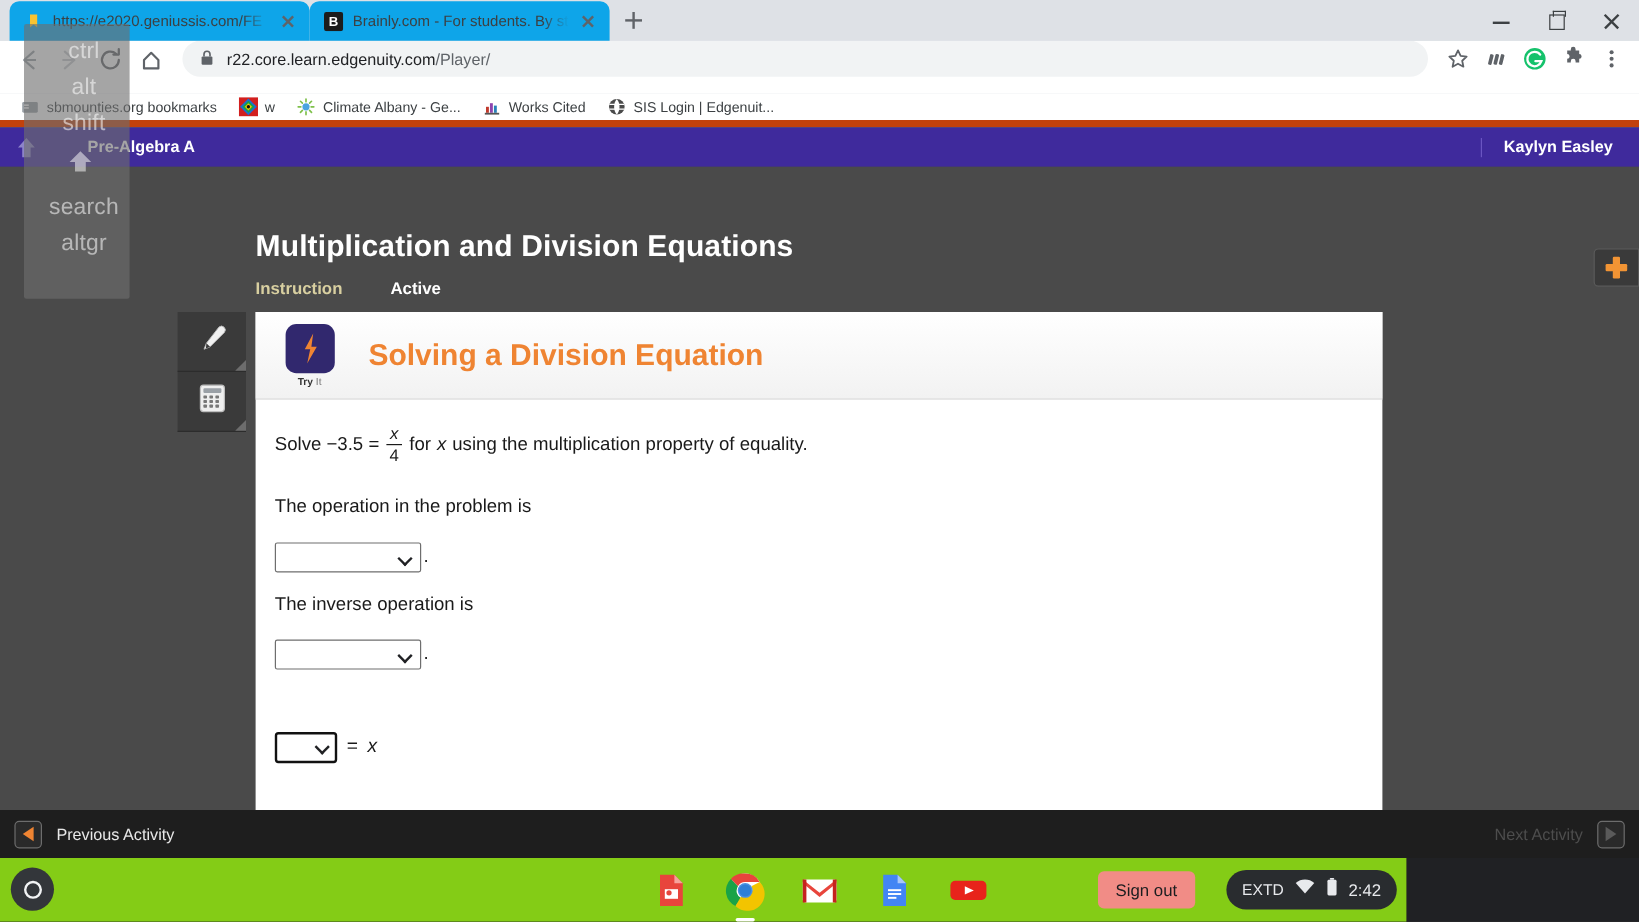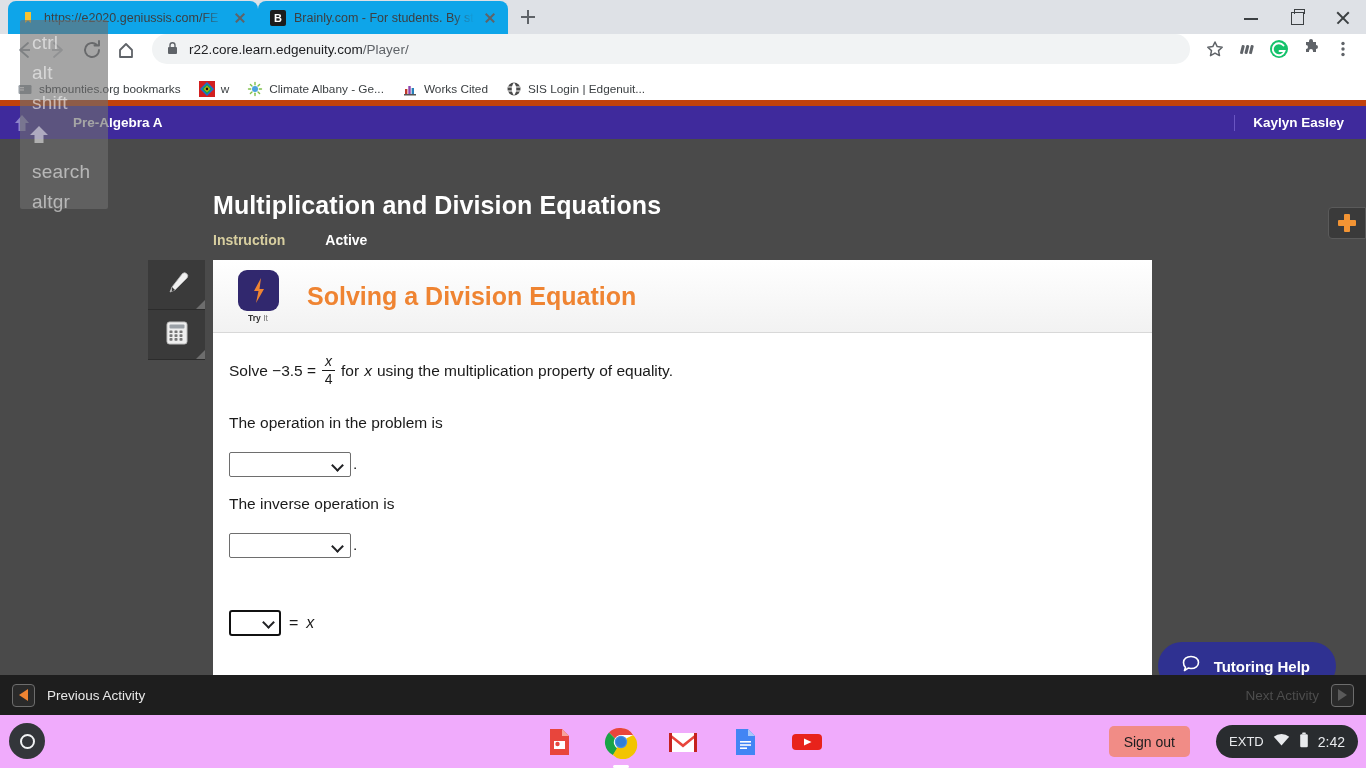--- a/index.html
+++ b/index.html
@@ -127,39 +127,39 @@
                  display:flex; align-items:center; justify-content:space-between; padding:0 12px;margin-top:20px; }
   .act-left, .act-right { display:flex; align-items:center; gap:12px; }
   .act-label { font-size:13.5px; color:#e8e8e8; }
   .act-label.disabled { color:#4d4d4d; }
   .act-btn { width:23px; height:23px; border:1px solid #6d6d6d; border-radius:4px; background:#2a2a2a;
              display:flex; align-items:center; justify-content:center; }
   .tri-left { width:0;height:0;border-style:solid;border-width:6px 9px 6px 0; border-color:transparent #ef8432 transparent transparent; }
   .tri-right{ width:0;height:0;border-style:solid;border-width:6px 0 6px 9px; border-color:transparent transparent transparent #5a5a5a; }
 
   
-  .shelf { position:absolute; left:0; bottom:0; width:1366px; height:53px; background:#f0abfc; }
+  .shelf { position:absolute; left:0; bottom:0; width:1172px; height:53px; background:#84cc16; }
   .launcher { position:absolute; left:9px; top:8px; width:36px; height:36px; border-radius:50%; background:#33363a;
               display:flex; align-items:center; justify-content:center; }
   .launcher-ring { width:15px; height:15px; border-radius:50%; border:2.5px solid #f1f3f4; }
   .shelf-apps { position:absolute; left:0; top:0; width:1366px; height:53px; display:flex; align-items:center;
                 justify-content:center; gap:28px; }
   .app { width:34px; height:34px; position:relative; }
   .app.running::after { content:""; position:absolute; left:50%; transform:translateX(-50%); bottom:-9px;
                         width:16px; height:3px; border-radius:2px; background:#fff; }
   .signout { position:absolute; right:176px; top:11px; height:31px; padding:0 15px; background:#f18c86;
              border-radius:5px; display:flex; align-items:center; font-size:14px; color:#1b1d1f; }
   .statusarea { position:absolute; right:8px; top:10px; height:33px; padding:0 13px; background:#292c2f;
                 border-radius:17px; display:flex; align-items:center; gap:9px; }
   .status-txt { font-size:13px; color:#e8eaed; }
   .status-time { font-size:14px; color:#e8eaed; }
 
   
-  .keyoverlay { position:absolute; left:20px; top:20px; width:88px; height:189px; background:rgba(110,110,110,0.62);
-                border-radius:2px; padding-top:8px; }
+  .keyoverlay { position:absolute; left:20px; top:20px; width:88px; height:229px; background:rgba(110,110,110,0.62);
+                border-radius:2px; padding-top:8px;text-align:center; }
   .keyrow { font-size:19px; color:rgba(255,255,255,0.55); padding:4px 0 4px 12px; letter-spacing:0.2px; }
   .keyrow.shiftarrow { padding-left:6px; }
 </style>
 </head>
 <body>
 
 <div class="browser">
 
   <div class="tabstrip">
 
@@ -428,28 +428,20 @@
             <span class="sel-wrap small">
               <select class="dd small"><option></option></select>
             </span>
             <span>=</span>
             <span class="ital">x</span>
           </div>
 
         </div>
       </div>
 
-      <div class="tutoring">
-        <span>
-          <svg width="22" height="22" viewBox="0 0 22 22">
-              <path d="M11 3.5 c4.4 0 7.5 2.6 7.5 6 s-3.1 6 -7.5 6 c-1 0 -1.9-.1 -2.8-.4 L4.5 17.5 l1-3.2 C4 13.2 3.5 11.6 3.5 9.5 c0-3.4 3.1-6 7.5-6Z" fill="none" stroke="#fff" stroke-width="1.6" stroke-linejoin="round"></path>
-            </svg>
-        </span>
-        <span class="tutoring-label">Tutoring Help</span>
-      </div>
 
       <div class="activitybar">
         <div class="act-left">
           <div class="act-btn">
               <span class="tri-left"></span>
             </div>
           <span class="act-label">Previous Activity</span>
         </div>
         <div class="act-right">
           <span class="act-label disabled">Next Activity</span>

